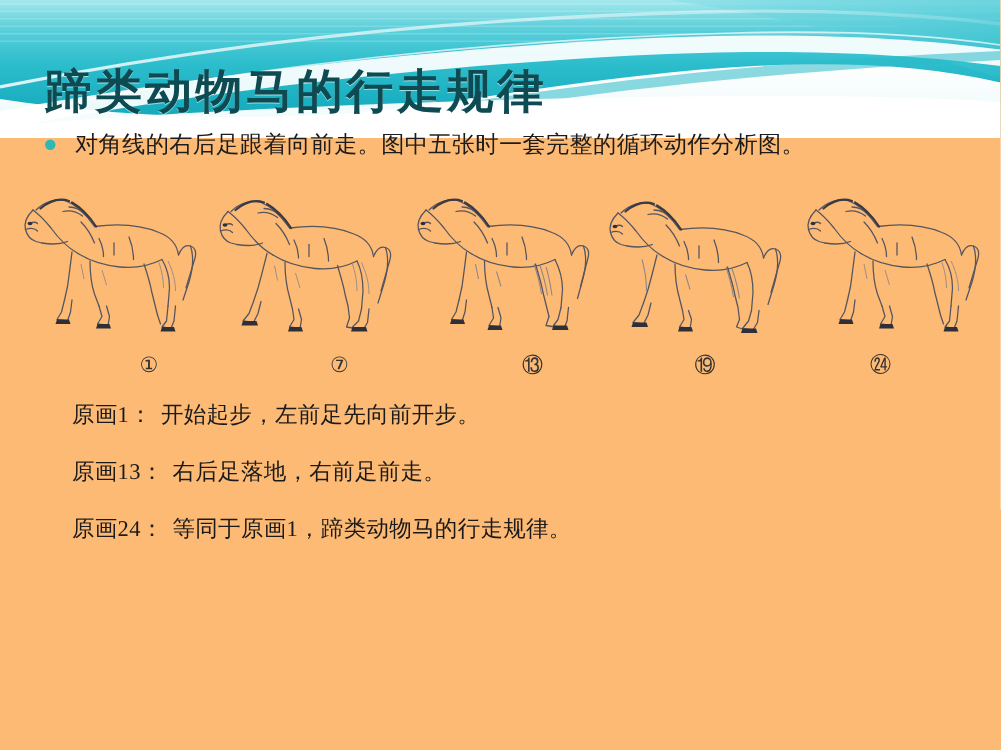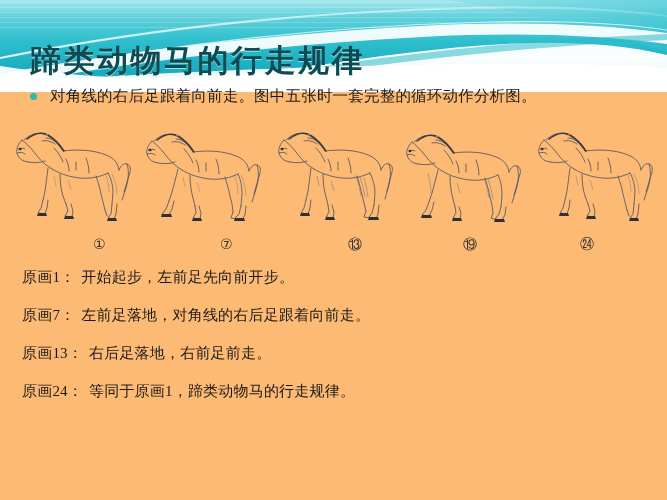--- a/index.html
+++ b/index.html
@@ -126,20 +126,21 @@
     width: 620px;
   }
   .desc-line {
     font-family: "Liberation Serif", "DejaVu Serif", serif;
     font-size: 15px;
     color: #1a1a1a;
     height: 38px;
     line-height: 38px;
     white-space: nowrap;
     letter-spacing: 0.2px;
+    margin-left: 26px;
   }
   .desc-label {
     display: inline-block;
   }
   .desc-body {
     display: inline-block;
     margin-left: 6px;
   }
 
   
@@ -470,23 +471,20 @@
     <span class="frame-num" style="left:455px;">⑲</span>
     <span class="frame-num" style="left:572px;">㉔</span>
   </div>
 
   <div class="desc-list">
 
     <div class="desc-line">
       <span class="desc-label">原画1：</span><span class="desc-body">开始起步，左前足先向前开步。</span>
     </div>
 
-    <div class="desc-line">
-      <span class="desc-label">原画7：</span><span class="desc-body">左前足落地，对角线的右后足跟着向前走。</span>
-    </div>
 
     <div class="desc-line">
       <span class="desc-label">原画13：</span><span class="desc-body">右后足落地，右前足前走。</span>
     </div>
 
 
     <div class="desc-line">
       <span class="desc-label">原画24：</span><span class="desc-body">等同于原画1，蹄类动物马的行走规律。</span>
     </div>
 

